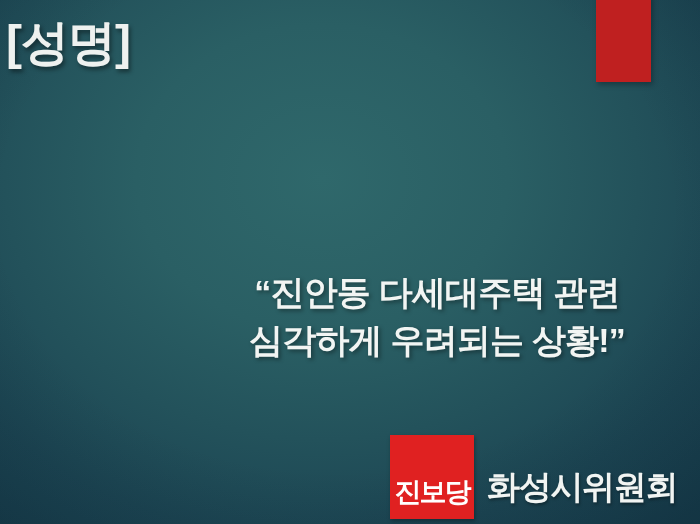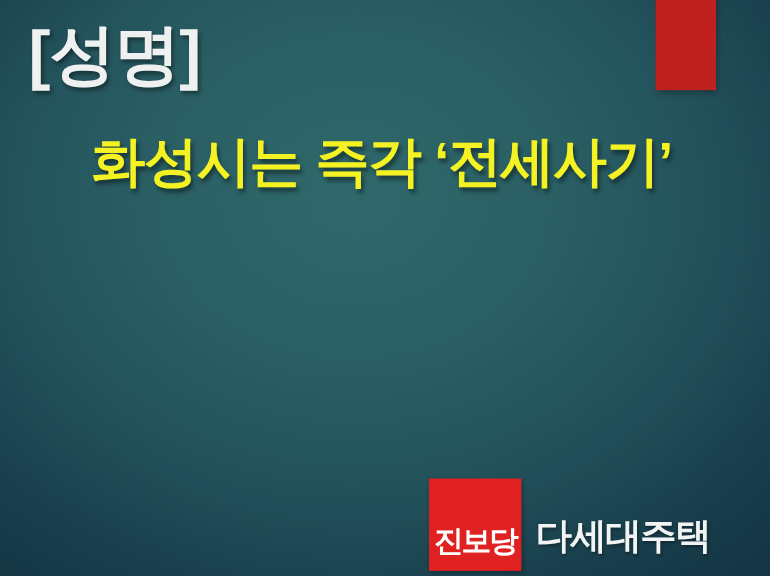--- a/index.html
+++ b/index.html
@@ -37,28 +37,27 @@
     height: 88px;
     background: #bf2020;
     box-shadow: 2px 3px 5px rgba(0,0,0,0.28);
     z-index: 2;
   }
 
   
   .poster-title {
     left: 6px;
     top: 16px;
-    font-size: 60px;
+    font-size: 48px;
     font-weight: 700;
     line-height: 1.12;
     letter-spacing: -1px;
     color: #eef1ef;
     text-shadow: 2px 3px 4px rgba(0,0,0,0.42);
     white-space: nowrap;
-    margin-left: 20px;
   }
 
   
   .headline {
     left: 0;
     top: 116px;
     width: 700px;
     text-align: center;
     color: #f4f223;
     font-size: 49px;
@@ -127,26 +126,27 @@
 </head>
 <body>
 
 <div id="poster">
 
   <div class="layer accent-bar"></div>
 
   <div class="layer poster-title">[성명]</div>
 
   <div class="layer headline">
-    <span class="hl-line line-1">화성시는 즉각 ‘전세사기’</span>
   </div>
 
   <div class="layer quote-block">
+    <span class="q-line">“진안동 다세대주택 관련</span>
+    <span class="q-line">심각하게 우려되는 상황!”</span>
   </div>
 
   <div class="layer logo-lockup">
     <div class="logo-mark">
       <span class="logo-mark-text">진보당</span>
     </div>
-    <div class="logo-org">다세대주택</div>
+    <div class="logo-org">화성시위원회</div>
   </div>
 
 </div>
 
 </body></html>

